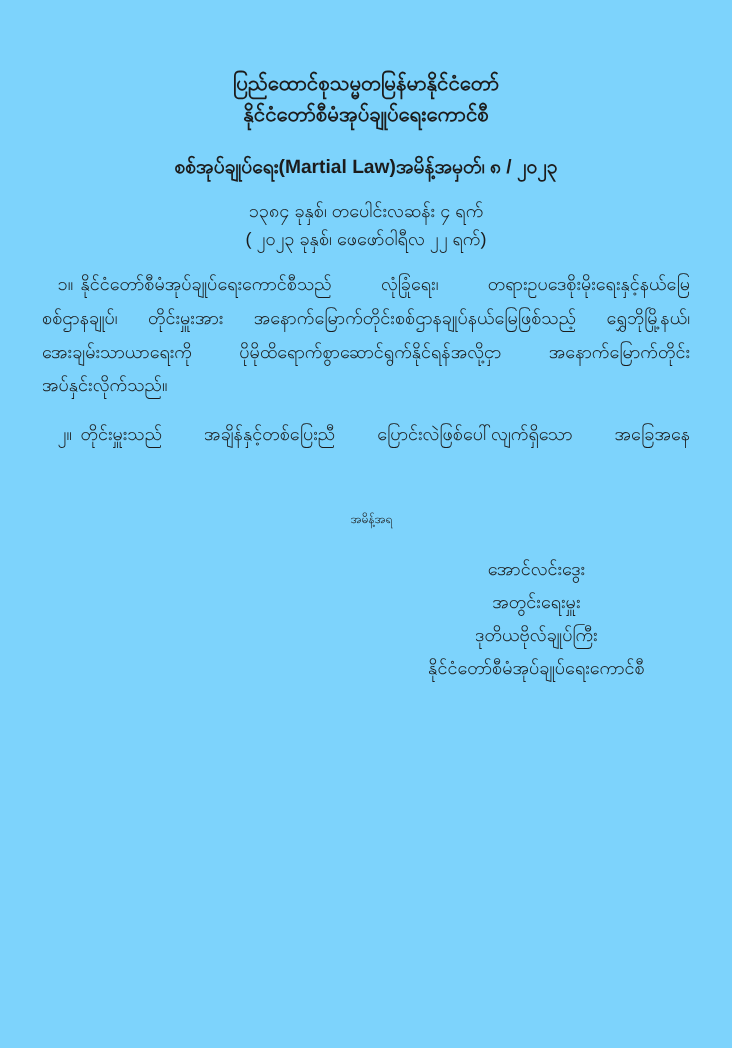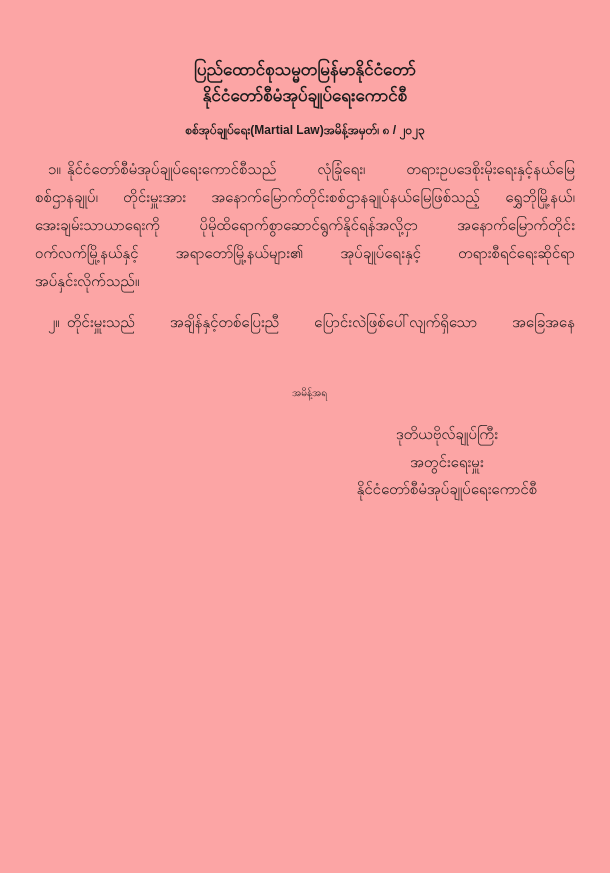--- a/index.html
+++ b/index.html
@@ -6,38 +6,38 @@
   html, body {
     margin: 0;
     padding: 0;
     background: #ffffff;
   }
   .page {
     position: relative;
     box-sizing: border-box;
     width: 610px;
     height: 873px;
-    background: #fca5a5;
+    background: #7dd3fc;
     color: #1c1c1c;
     padding: 57px 35px 0 35px;
     font-family: "Liberation Sans", sans-serif;
     overflow: hidden;
   }
   .gov-title {
     text-align: center;
     font-weight: 700;
     font-size: 17px;
     line-height: 26px;
   }
   .order-no {
     text-align: center;
     font-weight: 700;
-    font-size: 12px;
+    font-size: 16px;
     line-height: 24px;
-    margin-top: 9px;
+    margin-top: 19px;
   }
   .date-block {
     text-align: center;
     font-size: 15px;
     line-height: 23px;
     margin-top: 13px;
   }
   .para {
     font-size: 15px;
     line-height: 28px;
@@ -83,46 +83,50 @@
 </style>
 </head>
 <body>
 
 <div class="page">
 
   <header>
     <div class="gov-title">ပြည်ထောင်စုသမ္မတမြန်မာနိုင်ငံတော်</div>
     <div class="gov-title">နိုင်ငံတော်စီမံအုပ်ချုပ်ရေးကောင်စီ</div>
     <div class="order-no">စစ်အုပ်ချုပ်ရေး(Martial Law)အမိန့်အမှတ်၊ ၈ / ၂၀၂၃</div>
+    <div class="date-block">
+      <div>၁၃၈၄ ခုနှစ်၊ တပေါင်းလဆန်း ၄ ရက်</div>
+      <div>( ၂၀၂၃ ခုနှစ်၊ ဖေဖော်ဝါရီလ ၂၂ ရက်)</div>
+    </div>
   </header>
 
   <main>
 
     <section class="para">
       <div class="pline pfirst">
         <span class="pnum">၁။</span>
         <span class="ptext">နိုင်ငံတော်စီမံအုပ်ချုပ်ရေးကောင်စီသည် လုံခြုံရေး၊ တရားဥပဒေစိုးမိုးရေးနှင့်နယ်မြေ</span>
       </div>
       <div class="pline">စစ်ဌာနချုပ်၊ တိုင်းမှူးအား အနောက်မြောက်တိုင်းစစ်ဌာနချုပ်နယ်မြေဖြစ်သည့် ရွှေဘိုမြို့နယ်၊</div>
       <div class="pline">အေးချမ်းသာယာရေးကို ပိုမိုထိရောက်စွာဆောင်ရွက်နိုင်ရန်အလို့ငှာ အနောက်မြောက်တိုင်း</div>
-      <div class="pline">ဝက်လက်မြို့နယ်နှင့် အရာတော်မြို့နယ်များ၏ အုပ်ချုပ်ရေးနှင့် တရားစီရင်ရေးဆိုင်ရာ</div>
       <div class="pline plast">အပ်နှင်းလိုက်သည်။</div>
     </section>
 
     <section class="para">
       <div class="pline pfirst">
         <span class="pnum">၂။</span>
         <span class="ptext">တိုင်းမှူးသည် အချိန်နှင့်တစ်ပြေးညီ ပြောင်းလဲဖြစ်ပေါ်လျက်ရှိသော အခြေအနေ</span>
       </div>
     </section>
 
   </main>
 
   <footer>
     <div class="by-order">အမိန့်အရ</div>
     <div class="signature">
+      <div>အောင်လင်းဒွေး</div>
+      <div>အတွင်းရေးမှူး</div>
       <div>ဒုတိယဗိုလ်ချုပ်ကြီး</div>
-      <div>အတွင်းရေးမှူး</div>
       <div>နိုင်ငံတော်စီမံအုပ်ချုပ်ရေးကောင်စီ</div>
     </div>
   </footer>
 
 </div>
 
 </body></html>

